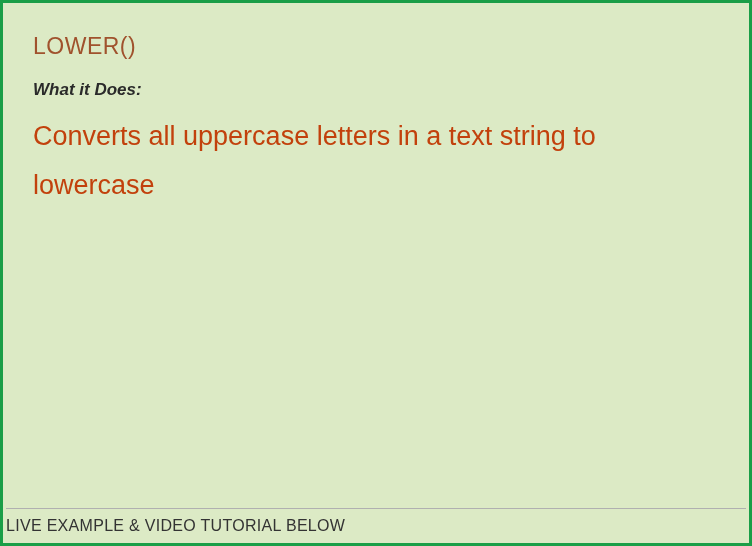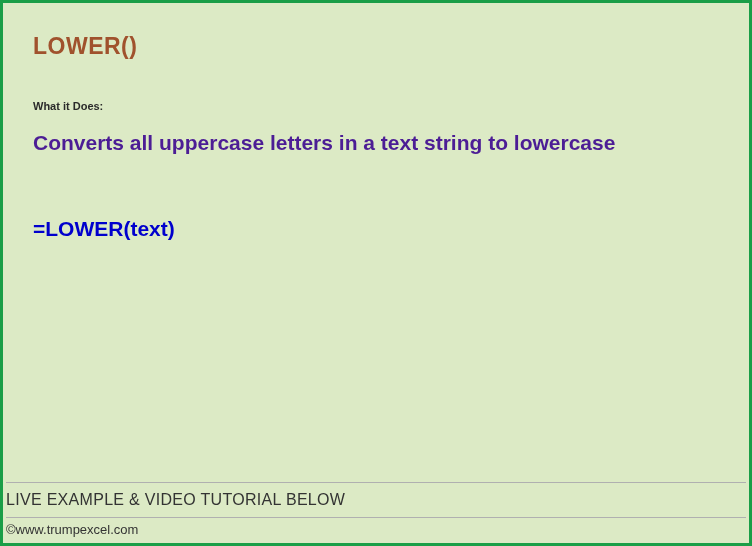--- a/index.html
+++ b/index.html
@@ -19,34 +19,35 @@
       background: #dceac5;
       border: 3px solid #1a9e47;
       position: relative;
     }
     .content {
       padding: 30px 30px 0 30px;
     }
     .title {
       color: #a0522d;
       font-size: 23px;
-      font-weight: bold;
+      font-weight: normal;
       letter-spacing: 0.5px;
-      margin-bottom: 40px;
+      margin-bottom: 20px;
     }
     .label {
       color: #2a2a2a;
-      font-size: 11px;
+      font-size: 17px;
+      font-style: italic;
       font-weight: bold;
       margin-bottom: 12px;
     }
     .description {
-      color: #4c1d95;
-      font-size: 21px;
-      font-weight: bold;
+      color: #c2410c;
+      font-size: 27px;
+      font-weight: normal;
       line-height: 1.8;
       margin-bottom: 55px;
     }
     .syntax {
       color: #0000cd;
       font-size: 21px;
       font-weight: bold;
       margin-top: 12px;
     }
     .footer {
@@ -73,20 +74,18 @@
 </head>
 <body>
 
 <div class="container">
   <div class="content">
     <div class="title">LOWER()</div>
 
     <div class="label">What it Does:</div>
     <div class="description">Converts all uppercase letters in a text string to lowercase</div>
 
-    <div class="syntax">=LOWER(text)</div>
   </div>
 
   <div class="footer">
     <div class="footer-top">LIVE EXAMPLE &amp; VIDEO TUTORIAL BELOW</div>
-    <div class="footer-bottom">©www.trumpexcel.com</div>
   </div>
 </div>
 
 </body></html>

